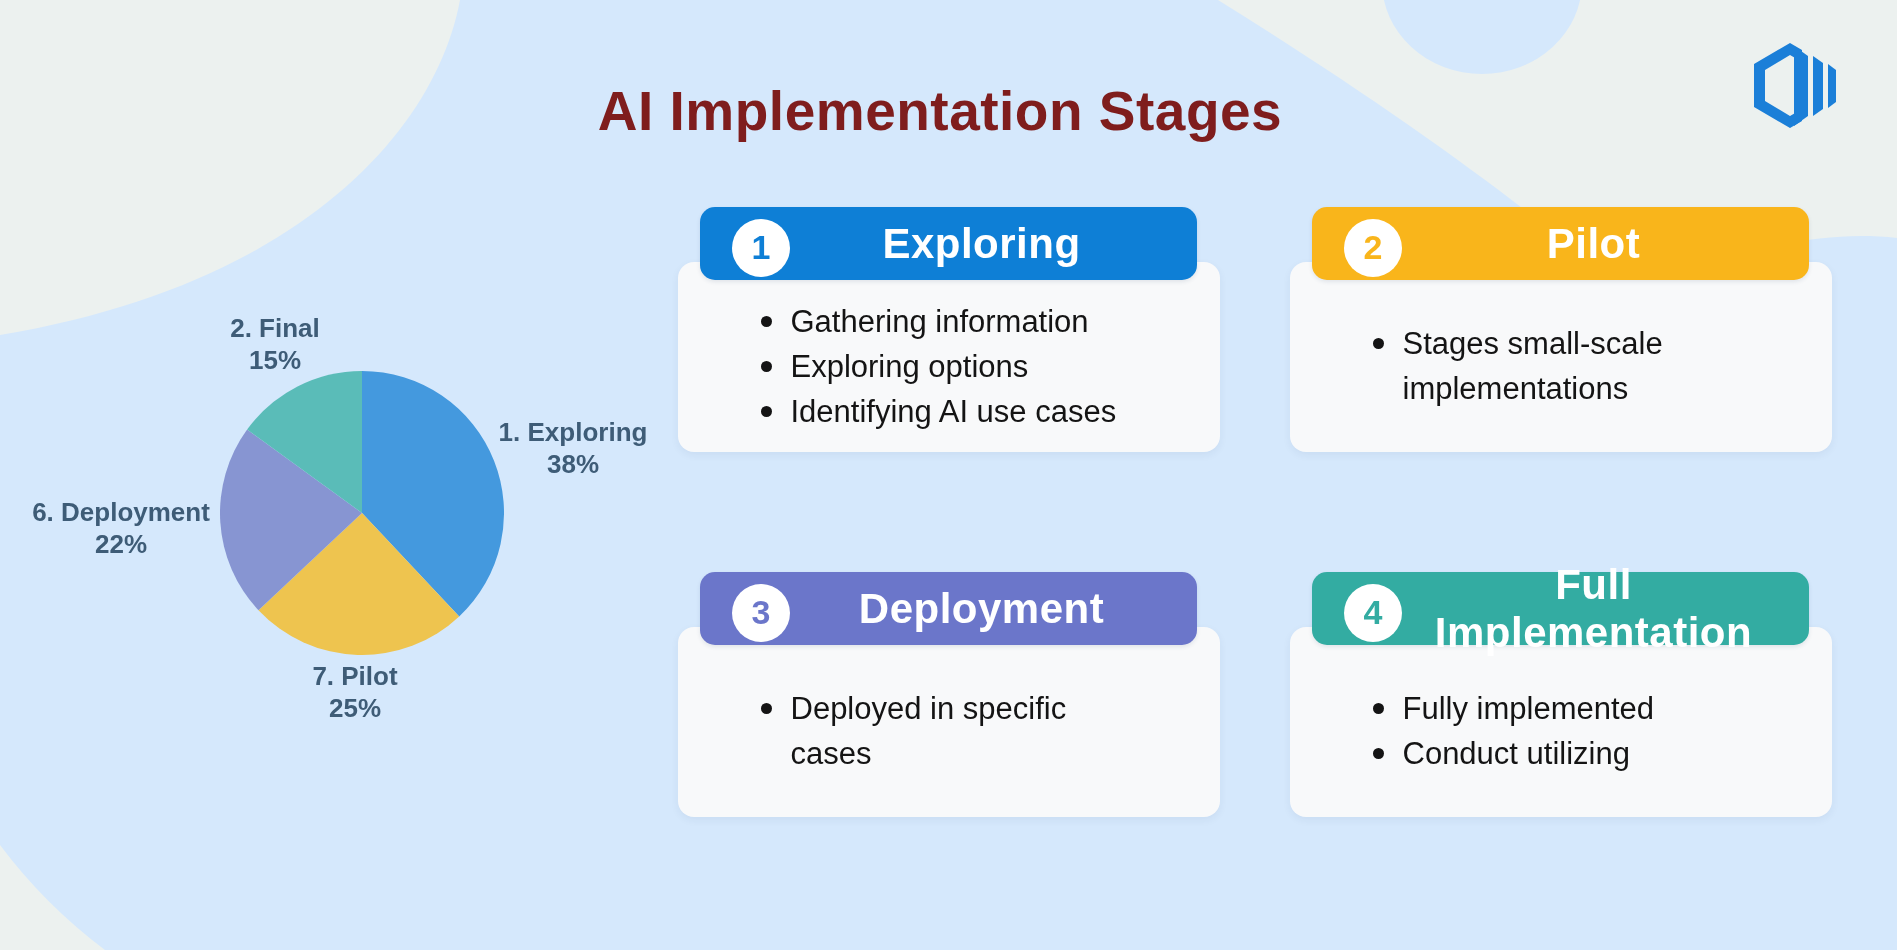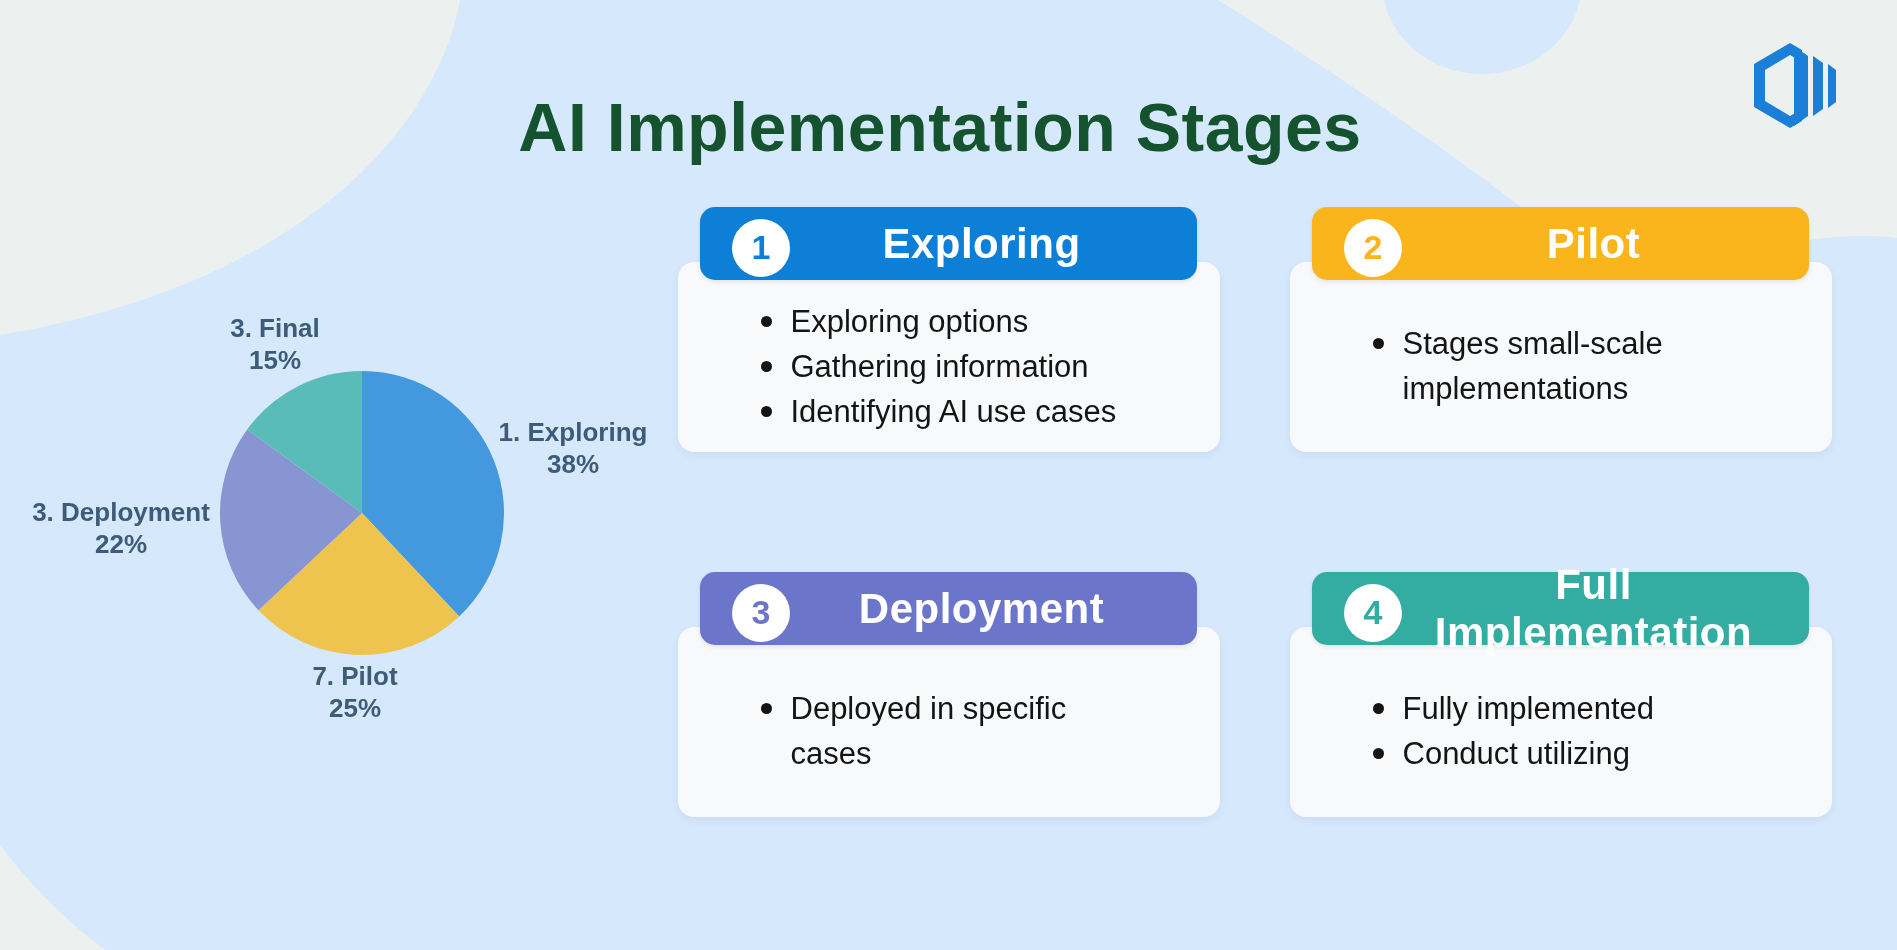--- a/index.html
+++ b/index.html
@@ -6,22 +6,22 @@
   body{
     width:1897px;height:950px;position:relative;overflow:hidden;
     font-family:"Liberation Sans","DejaVu Sans",sans-serif;
     background:#ecf1ef;
   }
   
   #bg{position:absolute;inset:0;width:1897px;height:950px;}
   
   .page-title{
     position:absolute;left:0;top:42px;width:1880px;
-    text-align:center;font-size:68px;font-weight:800;
-    color:#14532d;letter-spacing:.5px;
+    text-align:center;font-size:55px;font-weight:800;
+    color:#7f1d1d;letter-spacing:.5px;
   }
   
   .logo{position:absolute;left:1747px;top:40px;width:100px;height:92px;}
   
   .pie-wrap{position:absolute;left:220px;top:371px;width:284px;height:284px;}
   .pie-label{
     position:absolute;text-align:center;color:#3e5c77;
     font-size:26px;font-weight:700;line-height:32px;
   }
   .pie-label span{display:block;}
@@ -99,33 +99,33 @@
 
 <div class="pie-label pl-exploring" style="color: rgb(62, 92, 119);">
   <span class="pl-name">1. Exploring</span>
   <span class="pl-value">38%</span>
 </div>
 <div class="pie-label pl-pilot" style="color: rgb(62, 92, 119);">
   <span class="pl-name">7. Pilot</span>
   <span class="pl-value">25%</span>
 </div>
 <div class="pie-label pl-deployment" style="color: rgb(62, 92, 119);">
-  <span class="pl-name">3. Deployment</span>
+  <span class="pl-name">6. Deployment</span>
   <span class="pl-value">22%</span>
 </div>
 <div class="pie-label pl-final" style="color: rgb(62, 92, 119);">
-  <span class="pl-name">3. Final</span>
+  <span class="pl-name">2. Final</span>
   <span class="pl-value">15%</span>
 </div>
 
 <div class="stage-card card-1">
   <div class="card-body">
     <ul class="bullet-list">
+        <li>Gathering information</li>
         <li>Exploring options</li>
-        <li>Gathering information</li>
         <li>Identifying AI use cases</li>
       </ul>
   </div>
   <div class="card-header" style="background: rgb(14, 127, 214);">
     <div class="stage-number" style="color: rgb(14, 127, 214);">1</div>
     <div class="stage-title">Exploring</div>
   </div>
 </div>
 
 <div class="stage-card card-2">

